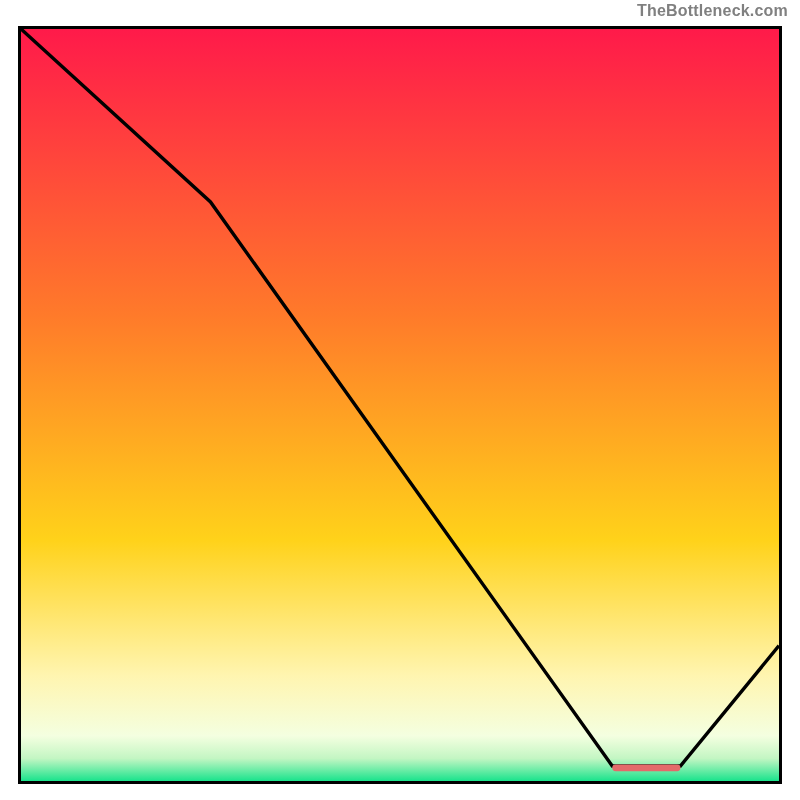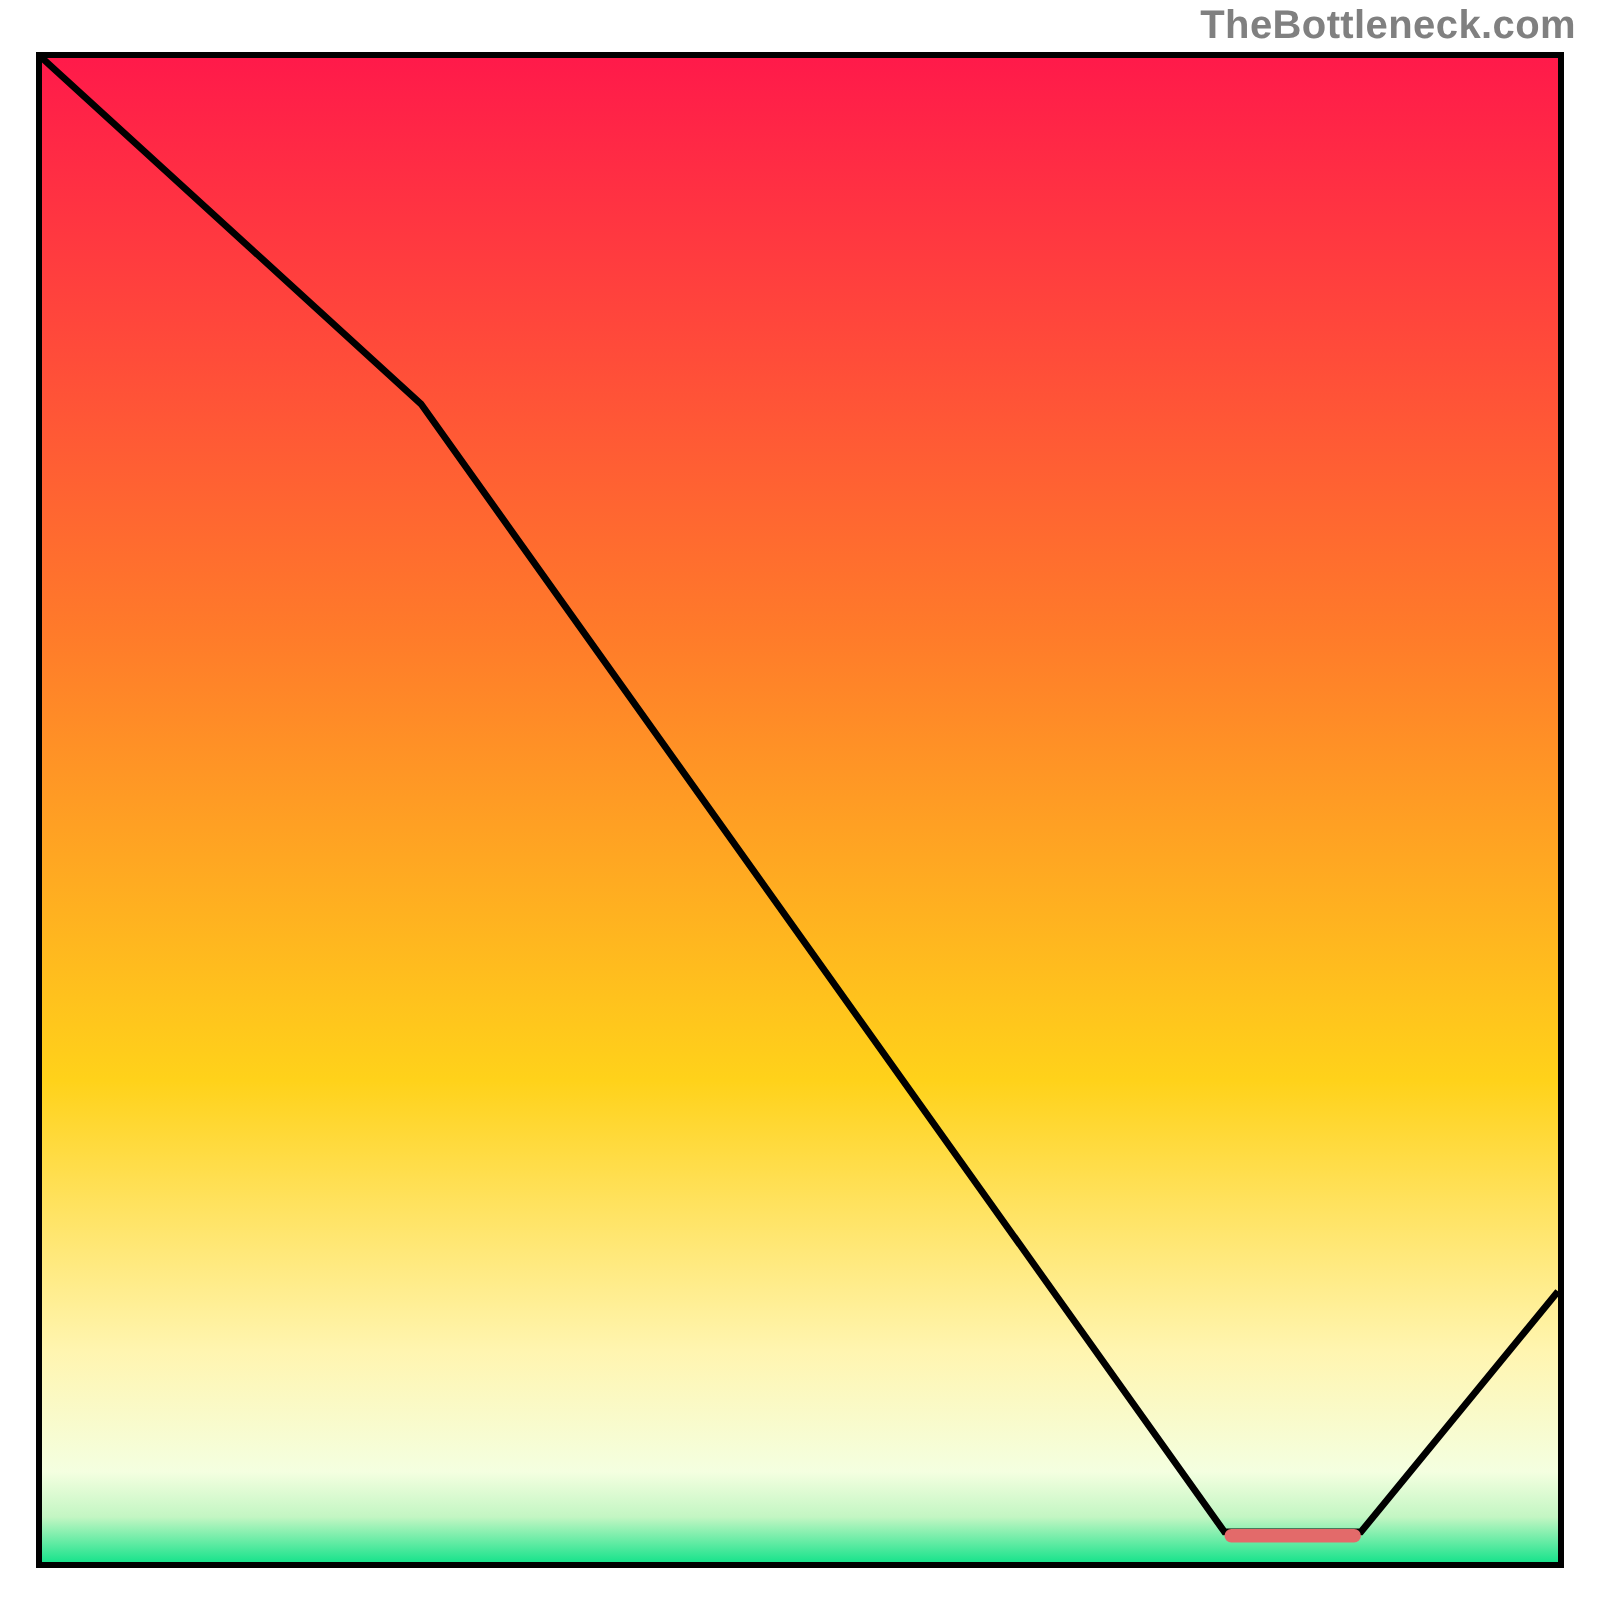--- a/index.html
+++ b/index.html
@@ -13,21 +13,21 @@
   .wrap {
     position: relative;
     width: 800px;
     height: 800px;
   }
   .attribution {
     position: absolute;
     top: 2px;
     right: 12px;
     font-family: Arial, Helvetica, sans-serif;
-    font-size: 20px;
+    font-size: 16px;
     font-weight: bold;
     color: #808080;
     letter-spacing: 0.2px;
   }
   .plot {
     position: absolute;
     left: 18px;
     top: 26px;
     width: 764px;
     height: 758px;

